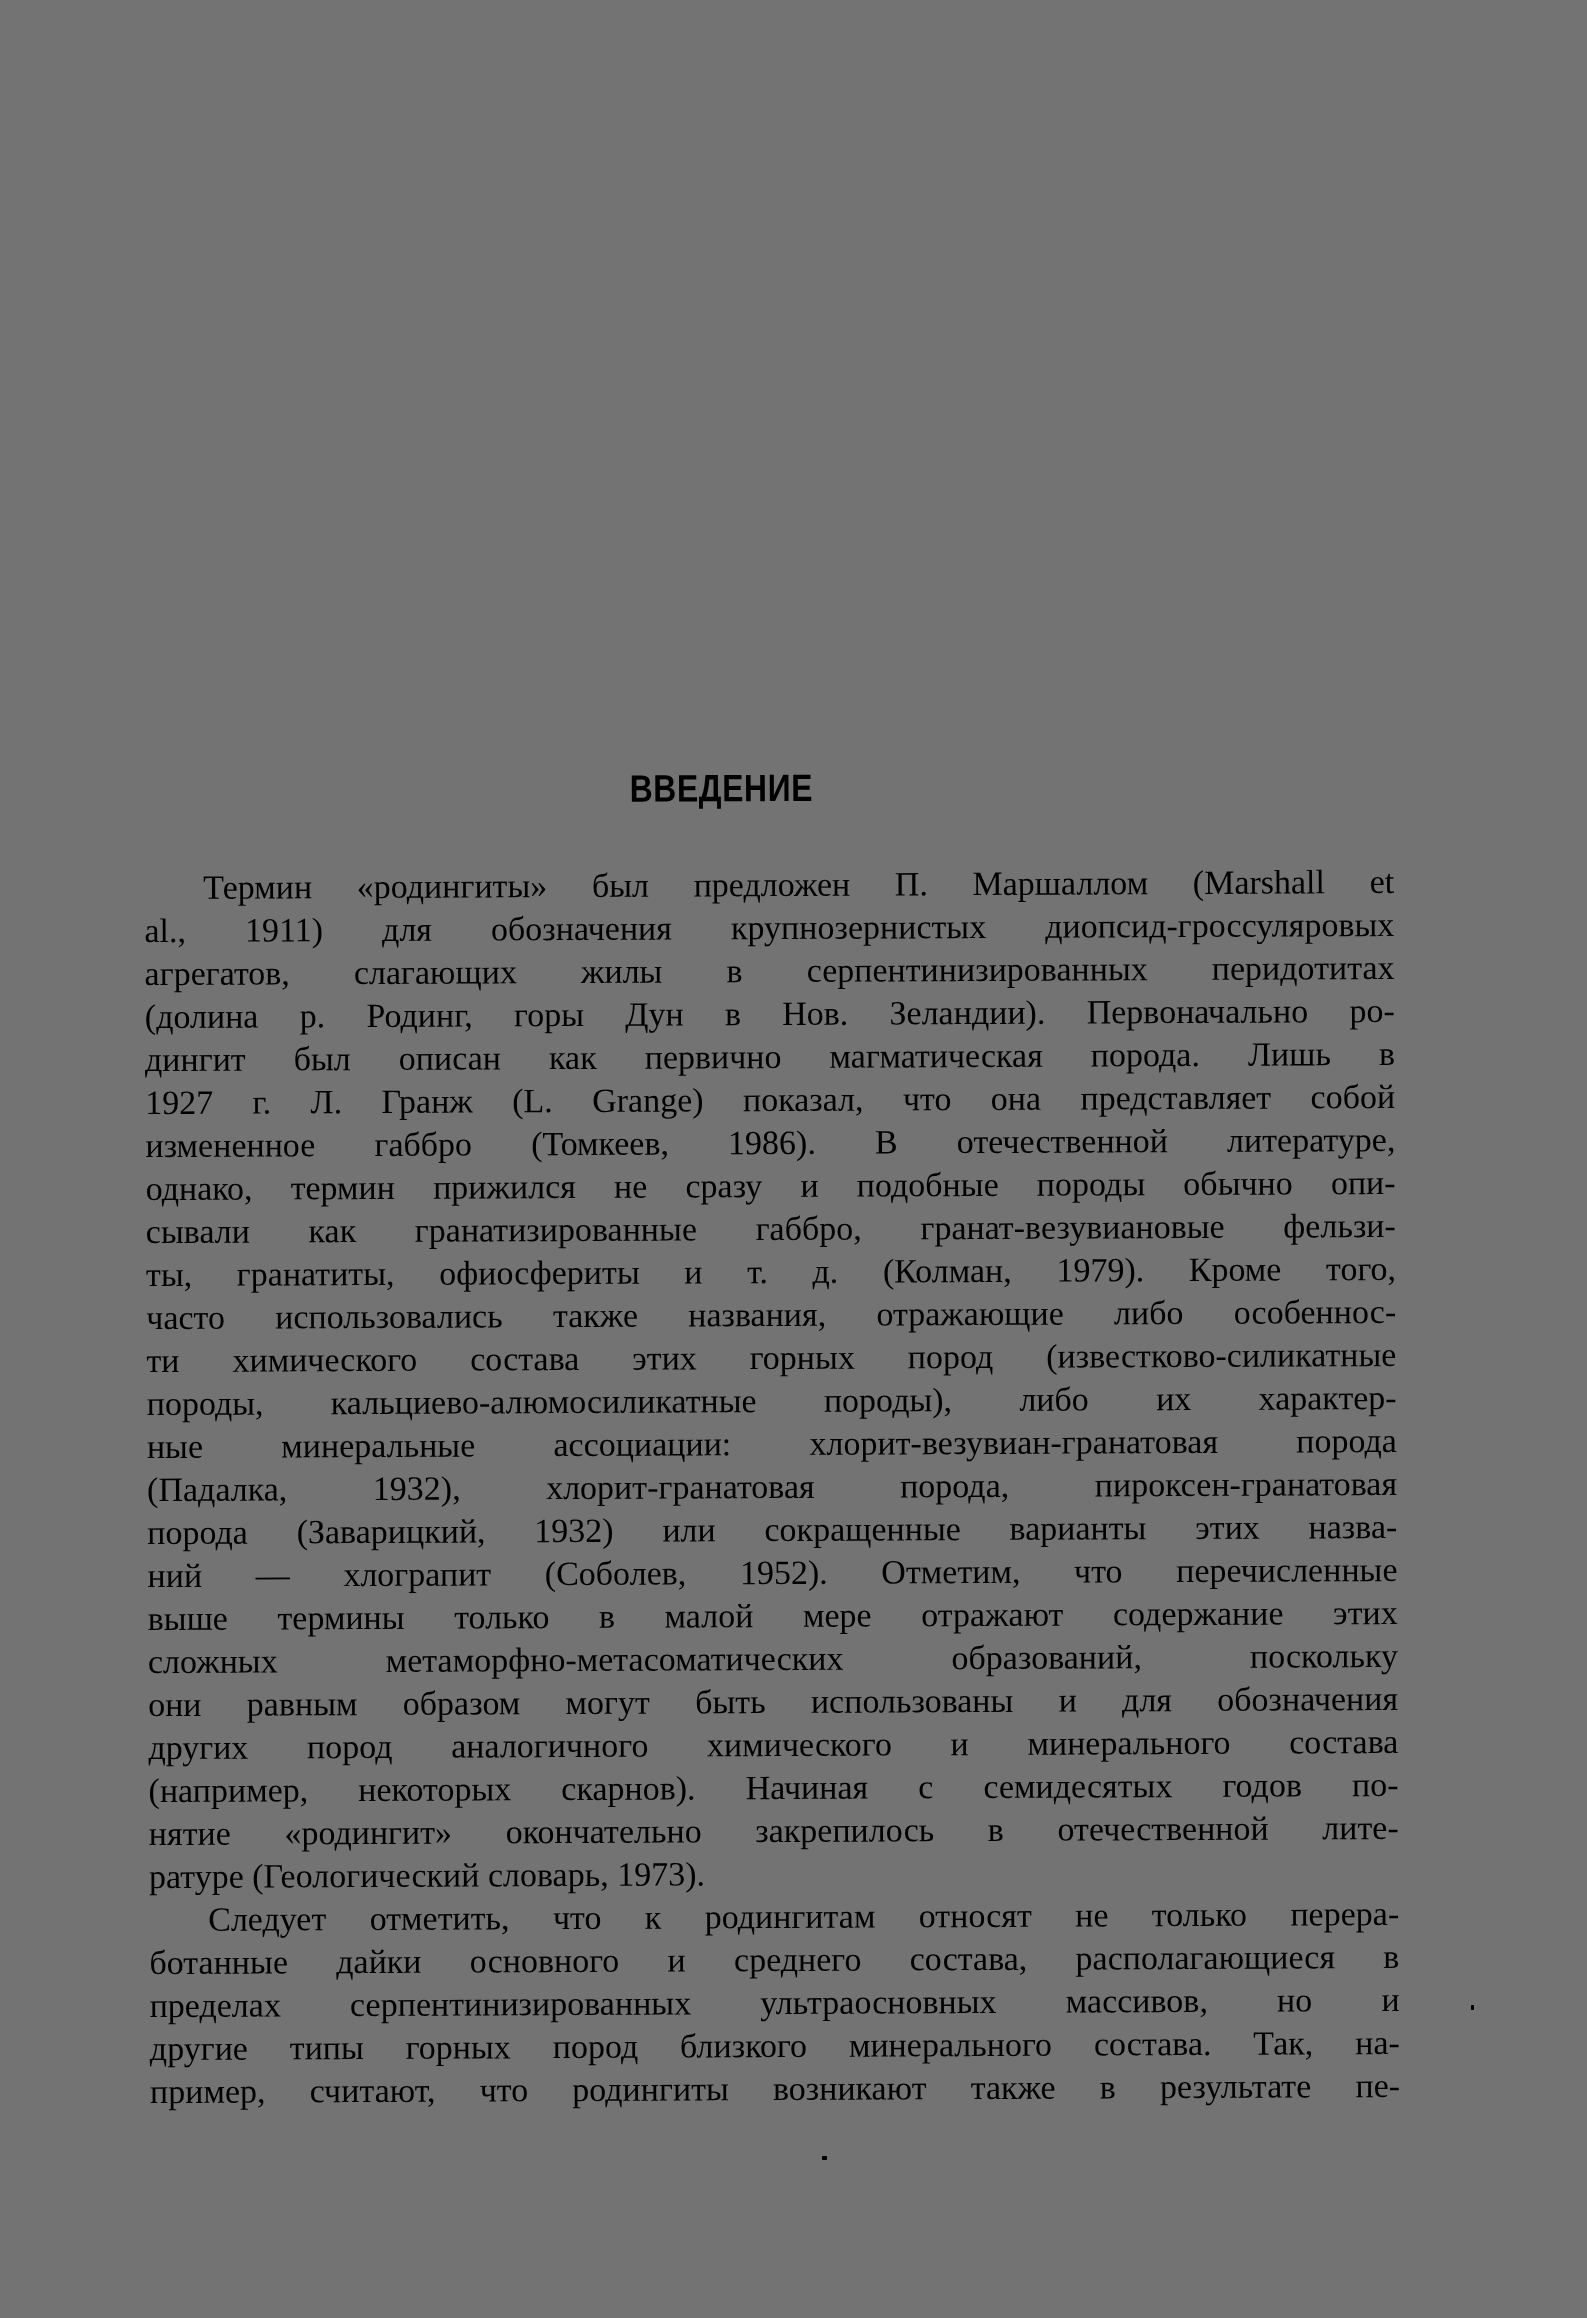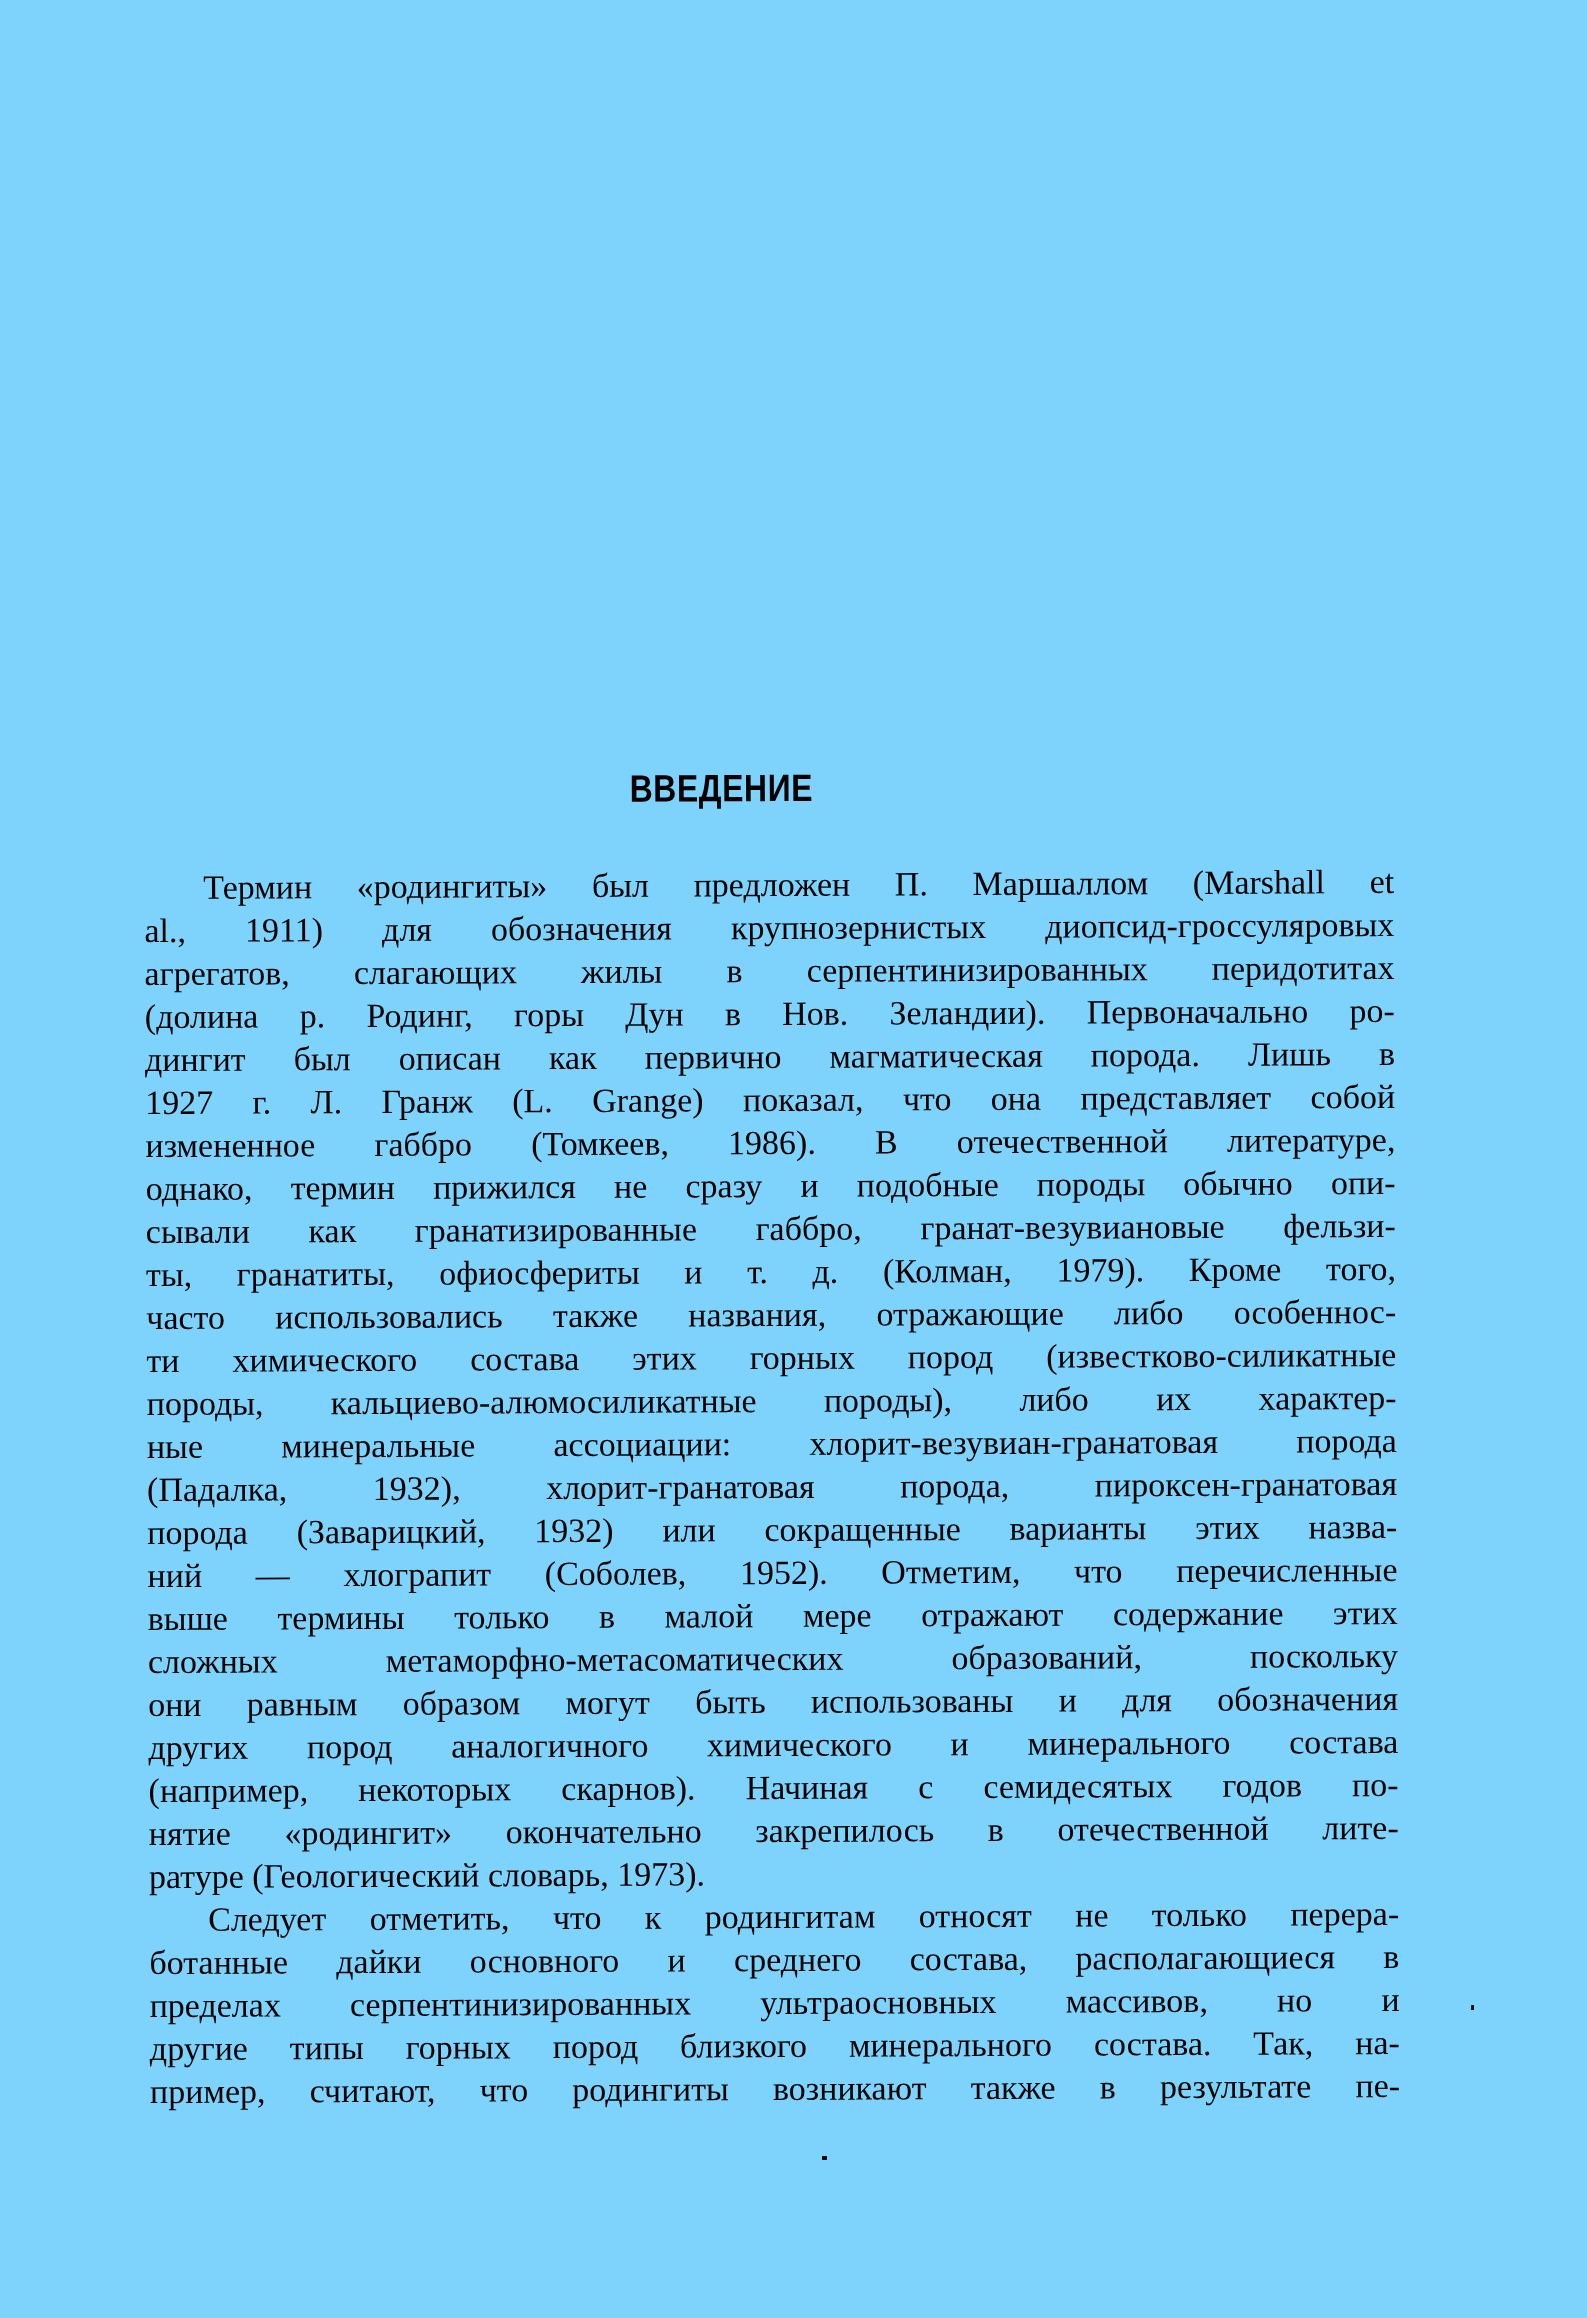--- a/index.html
+++ b/index.html
@@ -4,21 +4,21 @@
 <style>
   html, body {
     margin: 0;
     padding: 0;
     background: #ffffff;
   }
   .page {
     position: relative;
     width: 1587px;
     height: 2319px;
-    background: #7dd3fc;
+    background: #737373;
     overflow: hidden;
     font-family: "Liberation Serif", serif;
     color: #000000;
   }
   
   .scan-layer {
     position: absolute;
     left: 0; top: 0;
     width: 1587px;
     height: 2319px;

